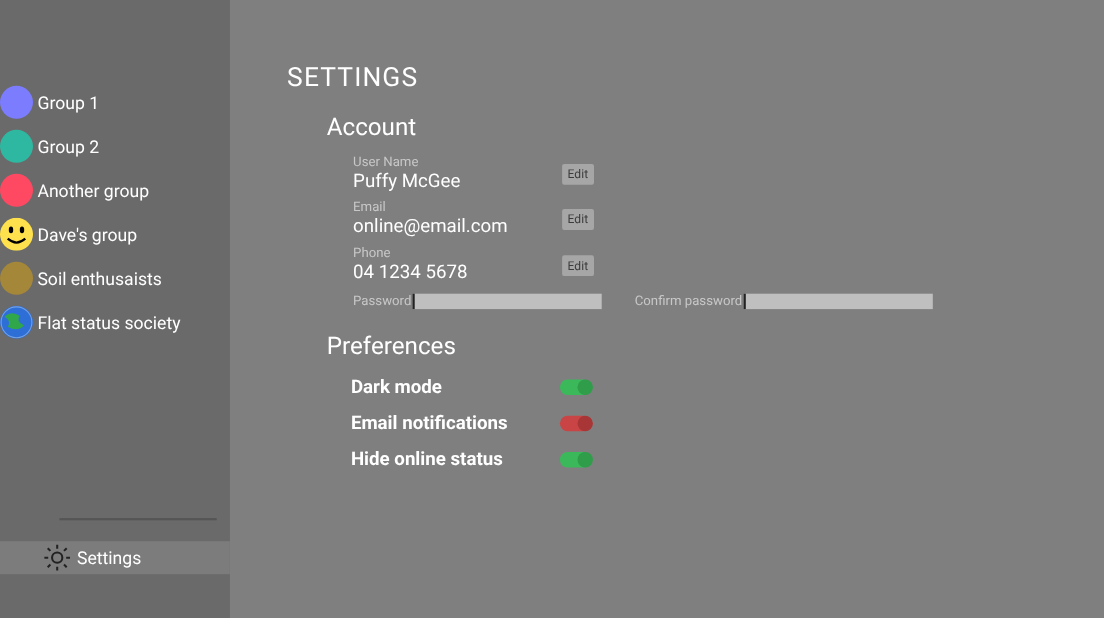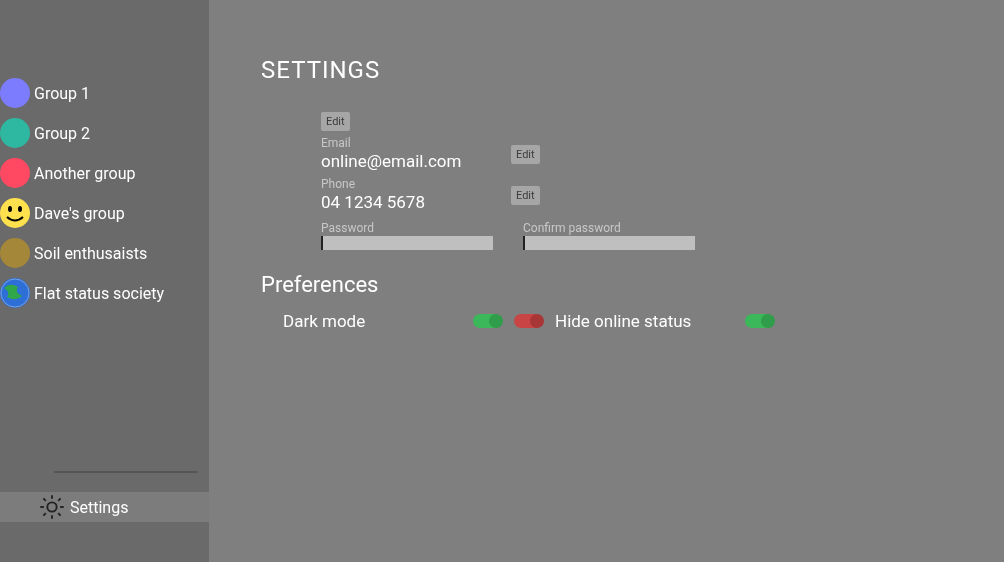--- a/index.html
+++ b/index.html
@@ -127,47 +127,48 @@
       cursor: pointer;
       margin-top: 8px;
     }
     .pw-row {
       display: flex;
       gap: 30px;
       margin-top: 2px;
     }
     .pw-col {
       display: flex;
-      flex-direction: column;
       gap: 1px;
     }
     .pw-col-right {
     }
     .pw-input {
       width: 172px;
       height: 14px;
       background: #bfbfbf;
       border: none;
       border-left: 2px solid #222;
       outline: none;
       padding: 0;
     }
     .prefs {
       margin-top: 22px;
+      margin-left: 36px;
     }
     .prefs-title {
       font-size: 22px;
       font-weight: 400;
       margin-bottom: 14px;
     }
     .prefs-list {
       margin-left: 22px;
       display: flex;
-      flex-direction: row;
+      flex-direction: column;
       gap: 13px;
+      font-weight: bold;
     }
     .pref-row {
       display: flex;
       align-items: center;
     }
     .pref-label {
       width: 190px;
       font-size: 17px;
     }
     .toggle {
@@ -265,24 +266,29 @@
         </g>
       </svg>
     </span>
     <span class="group-label">Settings</span>
   </div>
 </div>
 
 <div class="main">
   <h1 class="page-title">SETTINGS</h1>
 
+  <h2 class="section-title">Account</h2>
 
   <div class="account-block">
 
     <div class="field-row">
+      <div class="field-info">
+        <div class="field-label">User Name</div>
+        <div class="field-value">Puffy McGee</div>
+      </div>
       <button class="edit-btn">Edit</button>
     </div>
 
     <div class="field-row">
       <div class="field-info">
         <div class="field-label">Email</div>
         <div class="field-value">online@email.com</div>
       </div>
       <button class="edit-btn">Edit</button>
     </div>
@@ -313,20 +319,21 @@
     <div class="prefs-list">
 
       <div class="pref-row">
         <span class="pref-label">Dark mode</span>
         <div class="toggle on">
             <div class="knob"></div>
           </div>
       </div>
 
       <div class="pref-row">
+        <span class="pref-label">Email notifications</span>
         <div class="toggle off">
             <div class="knob"></div>
           </div>
       </div>
 
       <div class="pref-row">
         <span class="pref-label">Hide online status</span>
         <div class="toggle on">
             <div class="knob"></div>
           </div>

